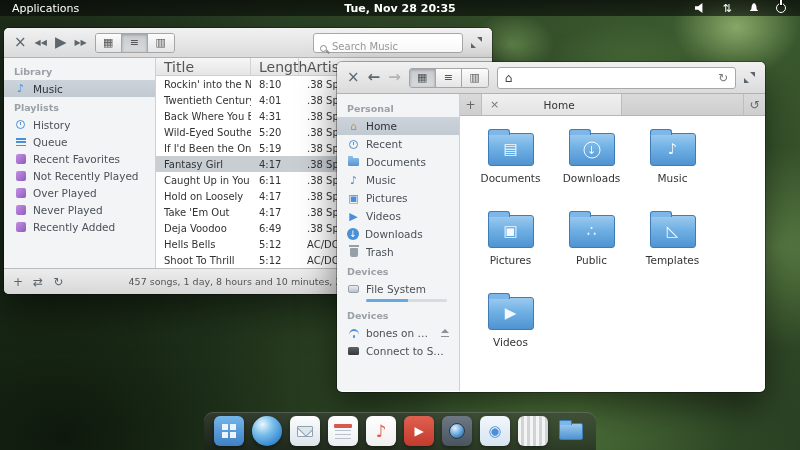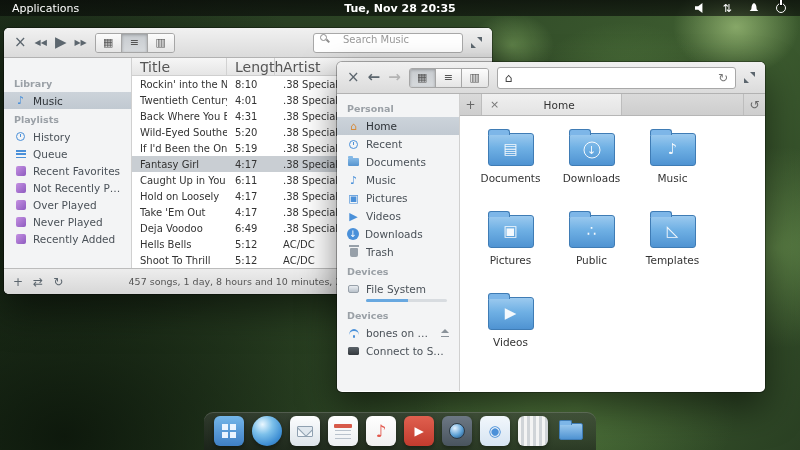--- a/index.html
+++ b/index.html
@@ -44,33 +44,33 @@
   .tbtn.nav{font-size:15px;font-weight:bold}
   .tbtn.disabled{color:#b3b3b3}
   .spacer{flex:1}
 
   .seg{display:flex;border:1px solid #a6a6a6;border-radius:3px;overflow:hidden;height:20px;flex:none}
   .seg span{width:26px;display:flex;align-items:center;justify-content:center;font-size:11px;color:#555;
     background:linear-gradient(#fcfcfc,#e5e5e5);border-right:1px solid #a6a6a6}
   .seg span:last-child{border-right:0}
   .seg span.active{background:linear-gradient(#c7cbcf,#d7dadd);box-shadow:inset 0 1px 3px rgba(0,0,0,.25)}
 
-  .searchbox{display:flex;align-items:flex-start;gap:16px;width:150px;height:20px;background:#fff;
+  .searchbox{display:flex;align-items:flex-end;gap:5px;width:150px;height:20px;background:#fff;
     border:1px solid #a8a8a8;border-radius:3px;padding:0 6px;flex:none}
   .searchbox input{border:0;outline:0;flex:1;min-width:0;font-size:10px;font-family:inherit;color:#333;background:transparent}
   .searchbox input::placeholder{color:#9a9a9a}
   .icon-search{width:7px;height:7px;border:1.5px solid #8d8d8d;border-radius:50%;position:relative;flex:none}
   .icon-search::after{content:"";position:absolute;width:4px;height:1.5px;background:#8d8d8d;right:-3.5px;bottom:-1.5px;transform:rotate(45deg)}
   .icon-expand{width:11px;height:11px;position:relative}
   .icon-expand::before{content:"";position:absolute;top:0;right:0;border-top:5px solid #5c666e;border-left:5px solid transparent}
   .icon-expand::after{content:"";position:absolute;bottom:0;left:0;border-bottom:5px solid #5c666e;border-right:5px solid transparent}
 
   
   .music-body{display:flex;height:210px;background:#fff}
-  .msidebar{width:128px;background:#f3f4f5;border-right:1px solid #d0d0d0;padding-top:15px;overflow:hidden;flex:none}
+  .msidebar{width:152px;background:#f3f4f5;border-right:1px solid #d0d0d0;padding-top:3px;overflow:hidden;flex:none}
   .shead{font-size:9.5px;font-weight:bold;color:#9aa0a6;padding:5px 10px 3px}
   .sitem{display:flex;align-items:center;gap:6px;padding:0 10px;height:17px;font-size:10.5px;color:#4a5158}
   .sitem.selected{background:linear-gradient(#ccd3da,#c1c9d1);color:#2d3237}
   .si{width:13px;display:flex;align-items:center;justify-content:center;flex:none;font-size:11px;line-height:1}
   .si.blue{color:#4a90d9}
   .si.orange{color:#d68b3a}
   .slabel{white-space:nowrap;overflow:hidden;text-overflow:ellipsis;min-width:0}
 
   .mini-clock{width:9px;height:9px;border:1.5px solid #4a90d9;border-radius:50%;position:relative;flex:none}
   .mini-clock::after{content:"";position:absolute;left:2.5px;top:1px;width:1.5px;height:3px;background:#4a90d9}

